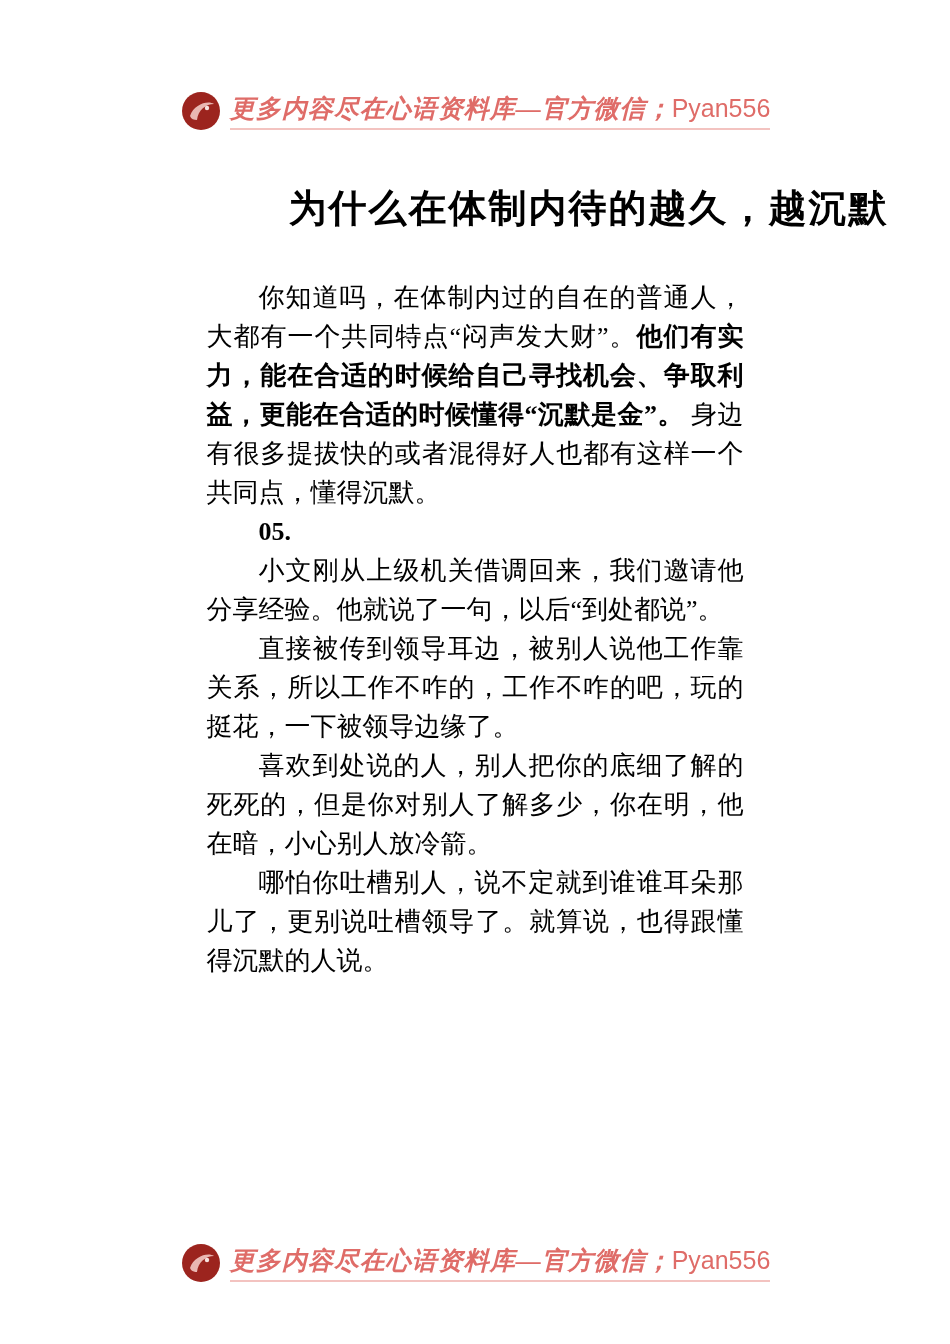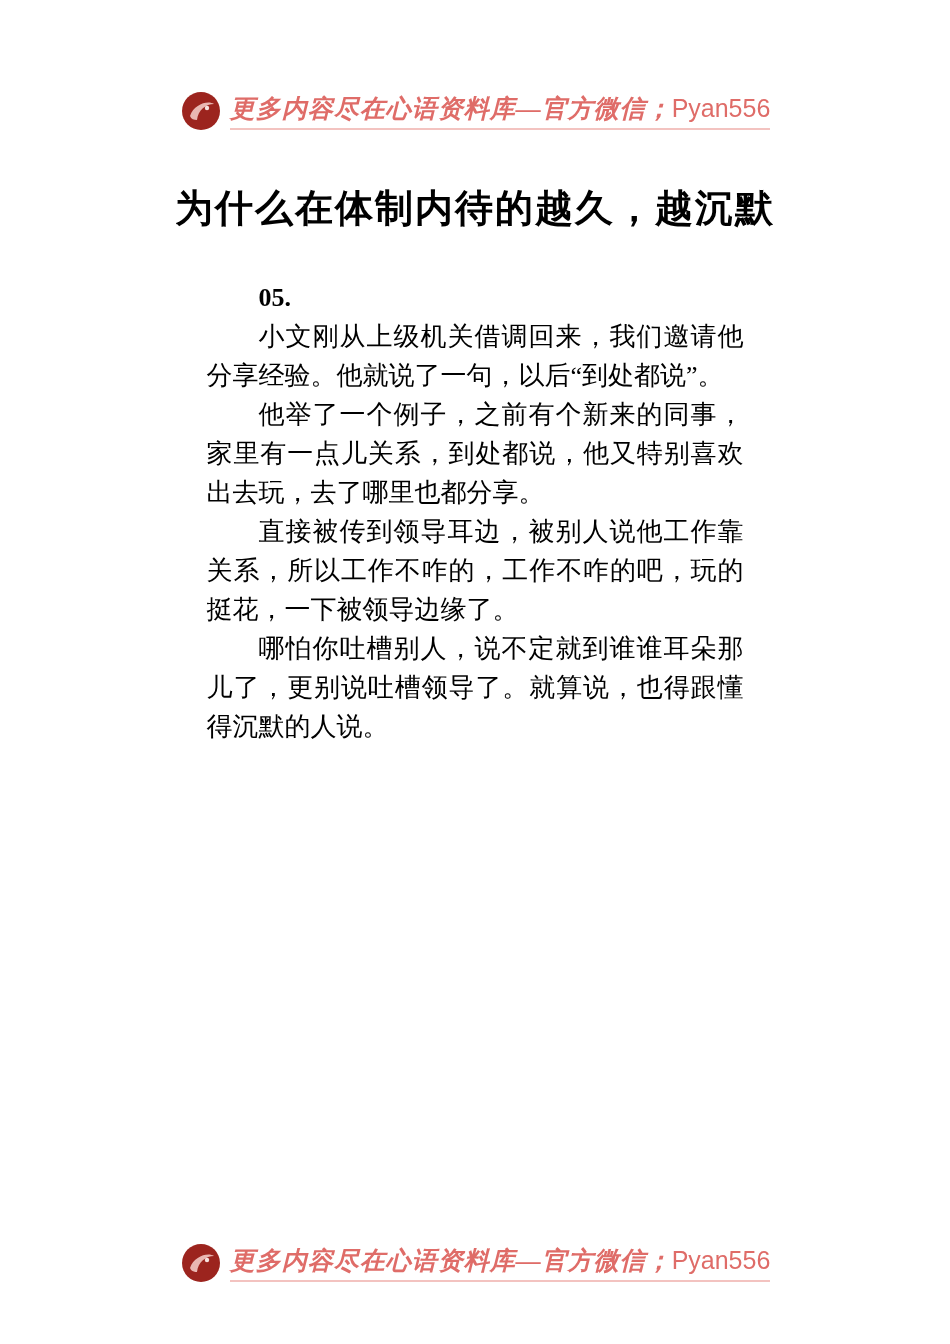--- a/index.html
+++ b/index.html
@@ -43,21 +43,21 @@
     font-weight: normal;
     font-size: 25px;
   }
 
   
   .title {
     position: absolute;
     top: 183px;
     left: 0; right: 0;
     margin: 0;
-    text-align: center;
+    text-align: right;
     font-size: 38px;
     font-weight: bold;
     color: #000000;
     letter-spacing: 2px;
   }
 
   
   .article {
     position: absolute;
     top: 278px;
@@ -88,24 +88,25 @@
         <path d="M10 26 C14 14, 28 10, 34 14 C26 14, 18 20, 17 30 C14 30, 11 29, 10 26 Z" fill="#e9b7b2"></path>
         <circle cx="27" cy="18" r="2.2" fill="#f6e3e0"></circle>
       </svg>
     </span>
     <span class="banner-textwrap"><span class="banner-cn">更多内容尽在心语资料库—官方微信；</span><span class="banner-id">Pyan556</span></span>
   </div>
 
   <h1 class="title">为什么在体制内待的越久，越沉默</h1>
 
   <div class="article" id="paragraphs">
+      <p><span>你知道吗，在体制内过的自在的普通人，大都有一个共同特点“闷声发大财”。</span><span class="bold">他们有实力，能在合适的时候给自己寻找机会、争取利益，更能在合适的时候懂得“沉默是金”。</span><span> 身边有很多提拔快的或者混得好人也都有这样一个共同点，懂得沉默。</span></p>
       <p class="section-number"><span class="bold">05.</span></p>
       <p><span>小文刚从上级机关借调回来，我们邀请他分享经验。他就说了一句，以后“到处都说”。</span></p>
-      <p><span>他举了一个例子，之前有个新来的同事，家里有一点儿关系，到处都说，他又特别喜欢出去玩，去了哪里也都分享。</span></p>
       <p><span>直接被传到领导耳边，被别人说他工作靠关系，所以工作不咋的，工作不咋的吧，玩的挺花，一下被领导边缘了。</span></p>
+      <p><span>喜欢到处说的人，别人把你的底细了解的死死的，但是你对别人了解多少，你在明，他在暗，小心别人放冷箭。</span></p>
       <p><span>哪怕你吐槽别人，说不定就到谁谁耳朵那儿了，更别说吐槽领导了。就算说，也得跟懂得沉默的人说。</span></p>
     </div>
 
   <div class="banner footer-banner">
     <span class="logo">
       <svg viewBox="0 0 42 42" width="42" height="42" aria-hidden="true">
         <circle cx="21" cy="21" r="19" fill="#9c241e"></circle>
         <path d="M10 26 C14 14, 28 10, 34 14 C26 14, 18 20, 17 30 C14 30, 11 29, 10 26 Z" fill="#e9b7b2"></path>
         <circle cx="27" cy="18" r="2.2" fill="#f6e3e0"></circle>
       </svg>

